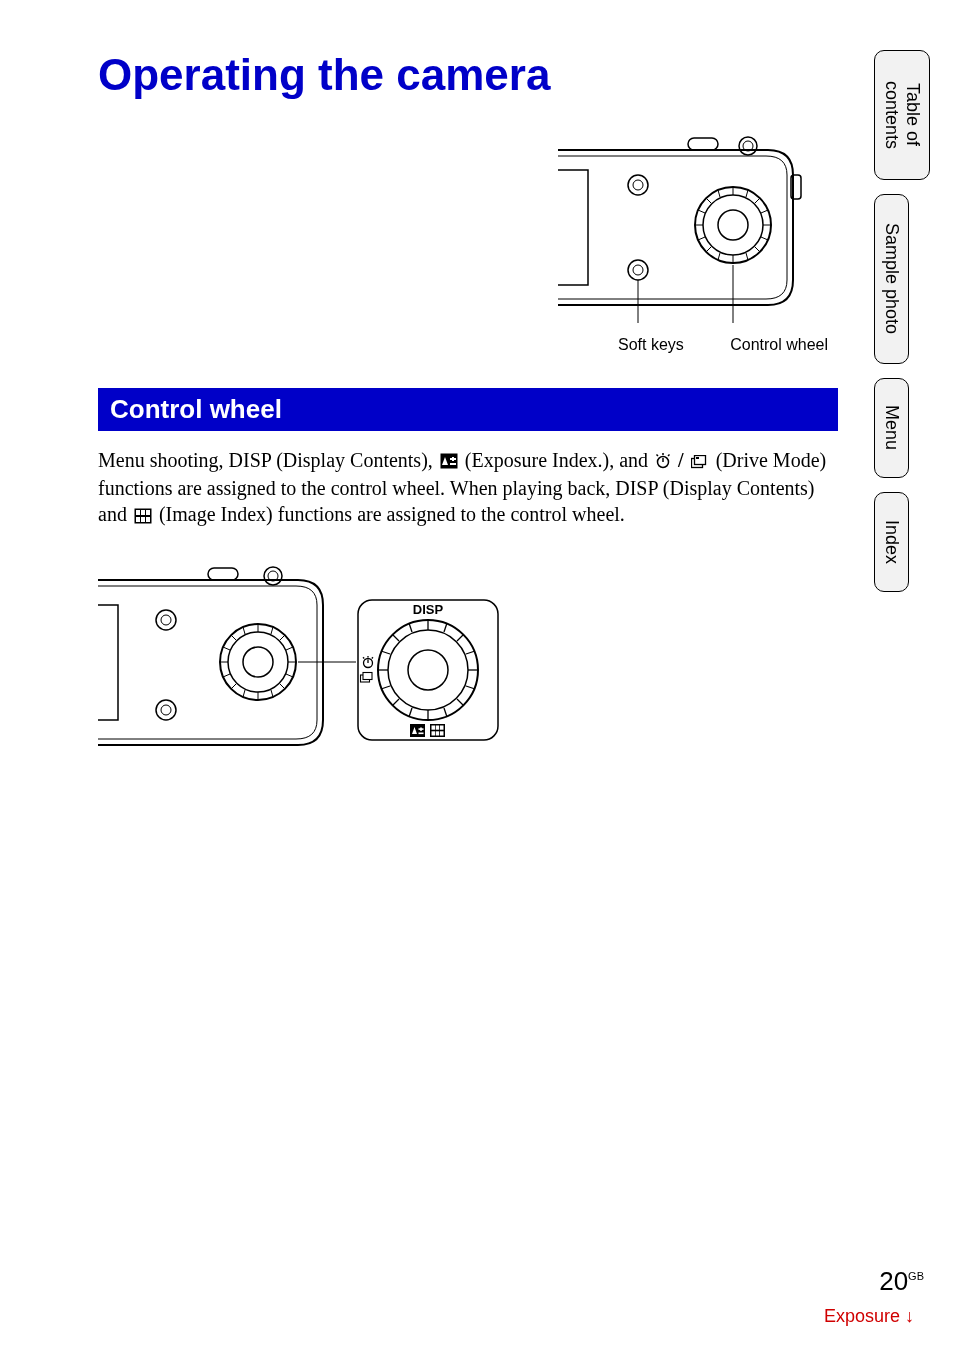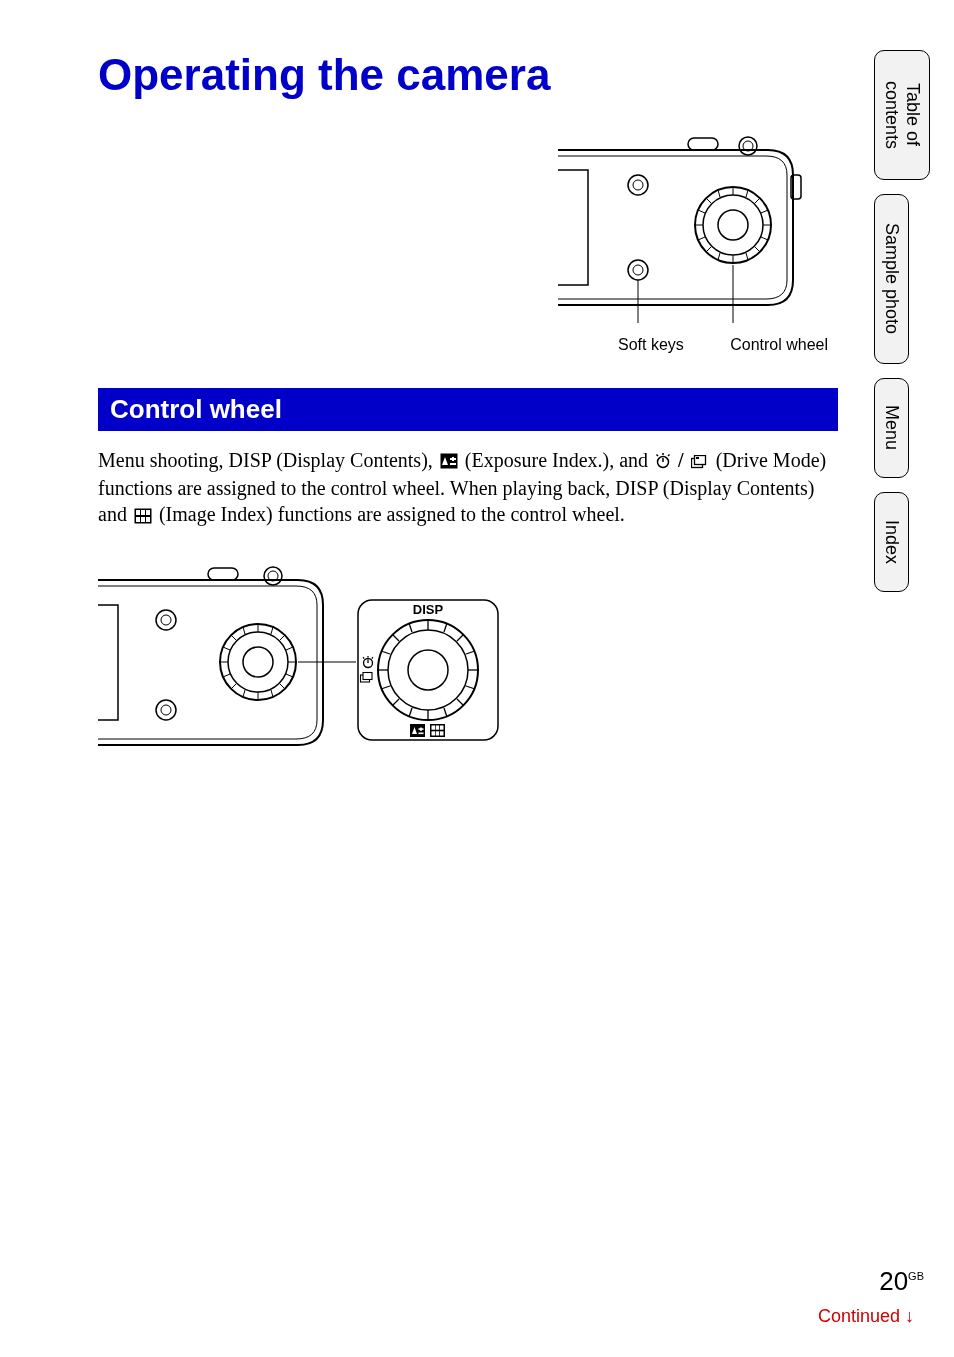--- a/index.html
+++ b/index.html
@@ -322,14 +322,14 @@
   <div class="tab sample">Sample photo</div>
   <div class="tab menu">Menu</div>
   <div class="tab index">Index</div>
 </div>
 
 <div class="page-num">
   <span>20</span><sup>GB</sup>
 </div>
 
 <div class="continued">
-  <span>Continued </span><span>↓</span>
+  <span>Exposure </span><span>↓</span>
 </div>
 
 </body></html>

